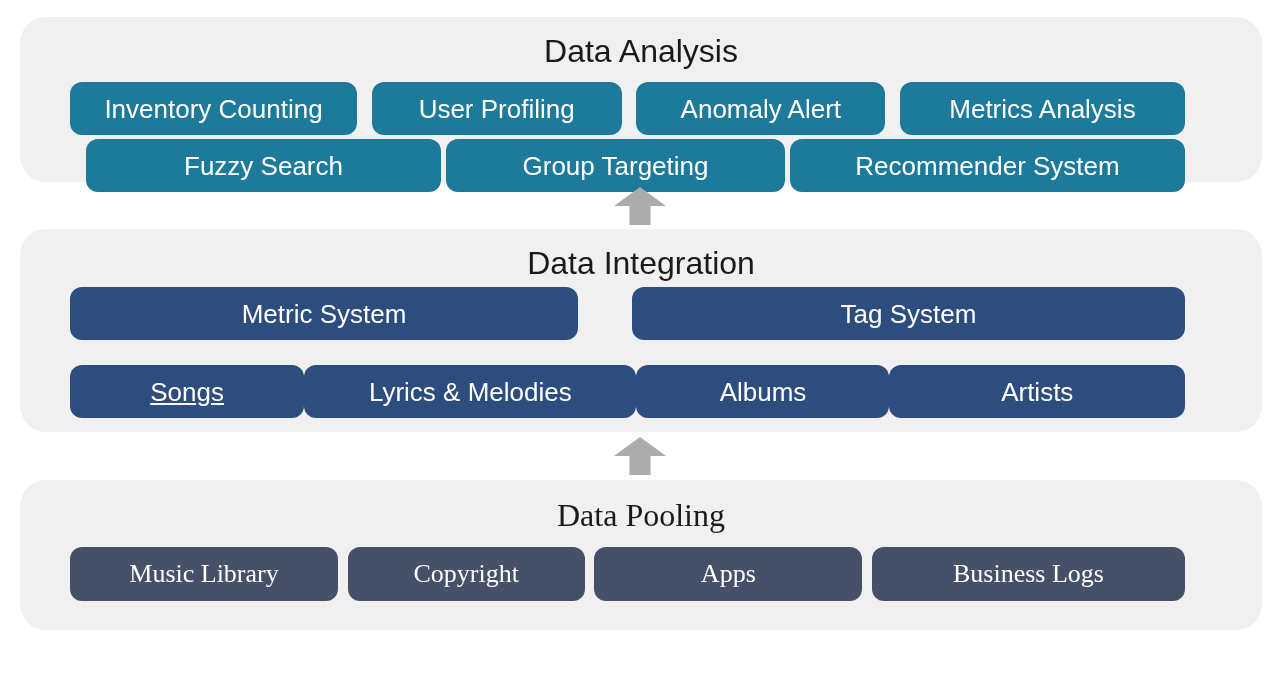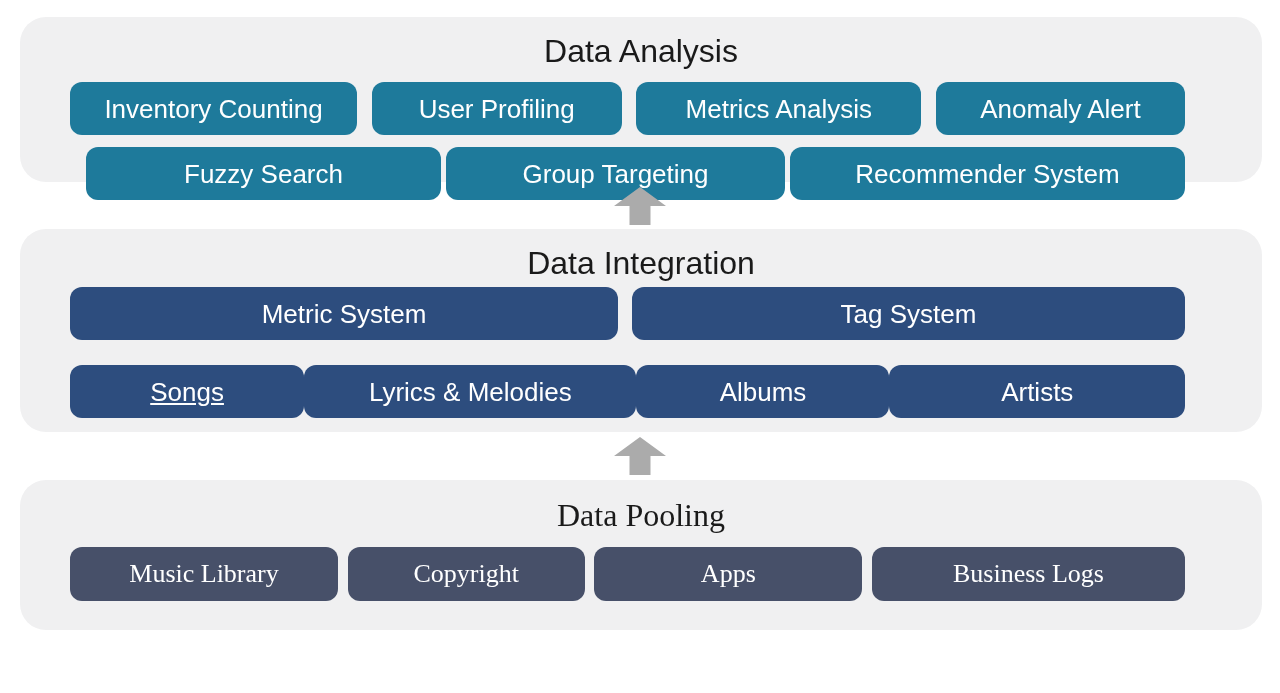--- a/index.html
+++ b/index.html
@@ -51,56 +51,56 @@
     box-sizing: border-box;
     white-space: nowrap;
   }
   .teal  { background: #1e7a9b; }
   .navy  { background: #2d4d7e; }
   .slate { background: #475069; }
 
   
   .panel-analysis { margin-top: 17px; height: 165px; }
   .panel-analysis .rows { margin-top: 10px; }
-  .panel-analysis .row + .row { margin-top: 12px; padding-left: 16px; }
+  .panel-analysis .row + .row { margin-top: 4px; padding-left: 16px; }
 
   
   .panel-integration { height: 203px; }
   .panel-integration .rows { margin-top: 3px; }
   .panel-integration .row + .row { margin-top: 25px; }
 
   
   .panel-pooling { height: 150px; font-family: Liberation Serif, serif; }
   .panel-pooling .panel-title { padding-top: 14px; }
   .panel-pooling .rows { margin-top: 11px; }
   .panel-pooling .btn { height: 54px; text-align: right; }
 
   .arrow-zone-1 { height: 47px; display: flex; align-items: center; justify-content: center; }
   .arrow-zone-2 { height: 48px; display: flex; align-items: center; justify-content: center; }
 
   
   .w287 { width: 287px; } .w250 { width: 250px; } .w285 { width: 285px; } .w249 { width: 249px; }
   .w355 { width: 355px; } .w339 { width: 339px; } .w395 { width: 395px; }
-  .w548 { width: 548px; } .w553 { width: 553px; }
+  .w548 { width: 508px; } .w553 { width: 553px; }
   .w235 { width: 248px; text-decoration: underline; } .w300 { width: 352px; } .w268 { width: 268px; } .w265 { width: 313px; }
   .w267 { width: 237px; }
 </style>
 </head>
 <body>
 
 <div class="diagram">
 
   <section class="panel panel-analysis">
     <h2 class="panel-title">Data Analysis</h2>
     <div class="rows">
       <div class="row">
         <div class="btn teal w287">Inventory Counting</div>
         <div class="btn teal w250">User Profiling</div>
+        <div class="btn teal w249">Anomaly Alert</div>
         <div class="btn teal w285">Metrics Analysis</div>
-        <div class="btn teal w249">Anomaly Alert</div>
       </div>
       <div class="row">
         <div class="btn teal w355">Fuzzy Search</div>
         <div class="btn teal w339">Group Targeting</div>
         <div class="btn teal w395">Recommender System</div>
       </div>
     </div>
   </section>
 
   <div class="arrow-zone-1">

